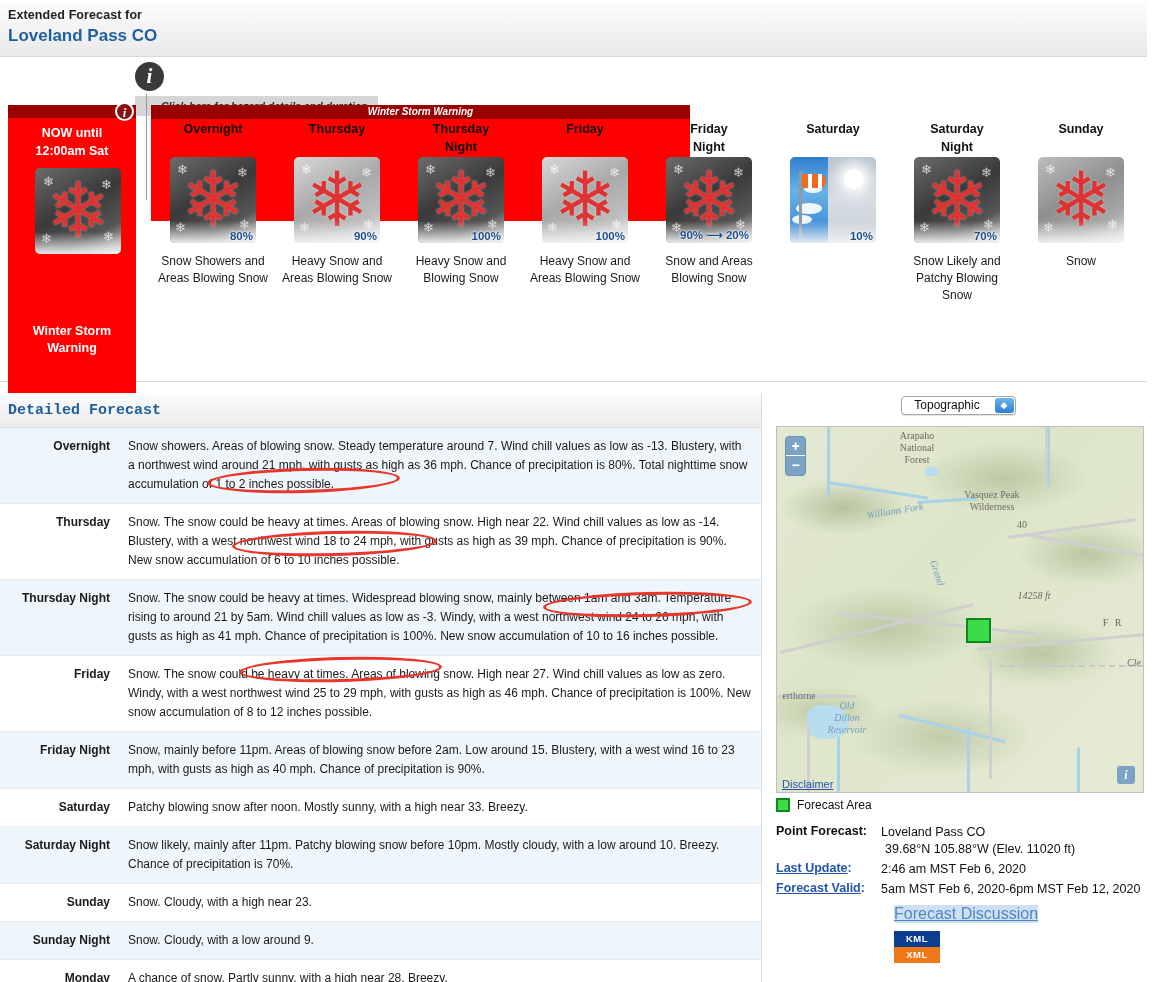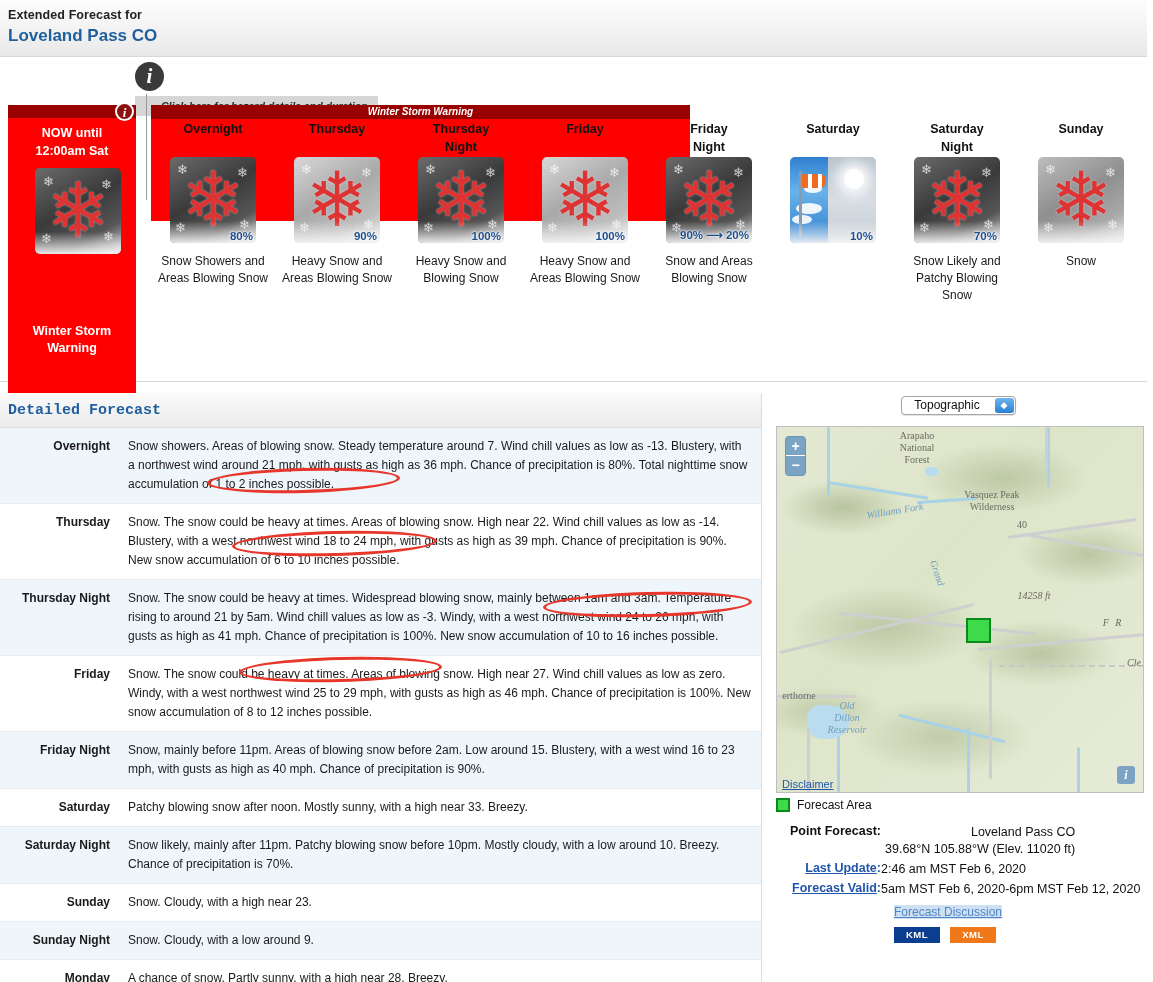--- a/index.html
+++ b/index.html
@@ -272,31 +272,31 @@
   }
   .legend {
     margin: 5px 0 0 13px; font-size: 12px; color: #111;
     display: flex; align-items: center; gap: 7px;
   }
   .legend .swatch {
     width: 14px; height: 14px; background: #3ddb4a; border: 2px solid #0a8a1a;
   }
 
   .pfcst { margin: 12px 0 0 13px; font-size: 12.5px; color: #111; }
-  .pfrow { display: flex; margin-bottom: 3px; text-align: right; }
+  .pfrow { display: flex; margin-bottom: 3px; }
   .pfkey { width: 105px; min-width: 105px; font-weight: bold; }
   .pfkey.link { color: #2255aa; font-weight: bold; }
   .pfkey.link span { text-decoration: underline; }
   .pfval { line-height: 17px; }
   .pfval .sub { display: block; padding-left: 4px; }
   .fdisc {
-    margin: 4px 0 0 118px; font-size: 12px; color: #4f86c6;
+    margin: 4px 0 0 118px; font-size: 16px; color: #4f86c6;
     background: #cfe0f2; display: inline-block; text-decoration: underline;
   }
-  .btnrow { margin: 8px 0 0 118px; display: flex; gap: 10px; }
+  .btnrow { margin: 8px 0 0 118px; display: flex; gap: 0; flex-direction: column; }
   .kmlbtn, .xmlbtn {
     width: 46px; height: 16px; color: #fff; font-size: 9.5px; font-weight: bold;
     text-align: center; line-height: 16px; letter-spacing: .5px;
   }
   .kmlbtn { background: #0b3d91; }
   .xmlbtn { background: #f07818; }
 </style>
 </head>
 <body>
 
@@ -587,21 +587,21 @@
 Wilderness</div>
       <div class="mlabel blue" style="left:78px;top:78px;width:80px;transform:rotate(-9deg);">Williams Fork</div>
       <div class="mlabel blue" style="left:140px;top:140px;width:40px;transform:rotate(72deg);">Grand</div>
       <div class="mlabel" style="left:232px;top:92px;width:26px;">40</div>
       <div class="mlabel" style="left:222px;top:163px;width:70px;font-style:italic;">14258 ft</div>
       <div class="mlabel blue" style="left:42px;top:273px;width:56px;">Old
 Dillon
 Reservoir</div>
       <div class="mlabel" style="left:-8px;top:263px;width:60px;">erthorne</div>
       <div class="mlabel" style="left:340px;top:230px;width:34px;font-style:italic;">Cle</div>
-      <div class="mlabel" style="left:316px;top:190px;width:40px;font-style:italic;letter-spacing:2px;">F R</div>
+      <div class="mlabel" style="left:316px;top:190px;width:40px;letter-spacing:2px;">F R</div>
 
       <div class="greenbox"></div>
 
       <div class="zoomctl">
         <div class="zplus">+</div>
         <div>−</div>
       </div>
       <div class="mapinfo">i</div>
       <div class="disclaimer">Disclaimer</div>
     </div>

